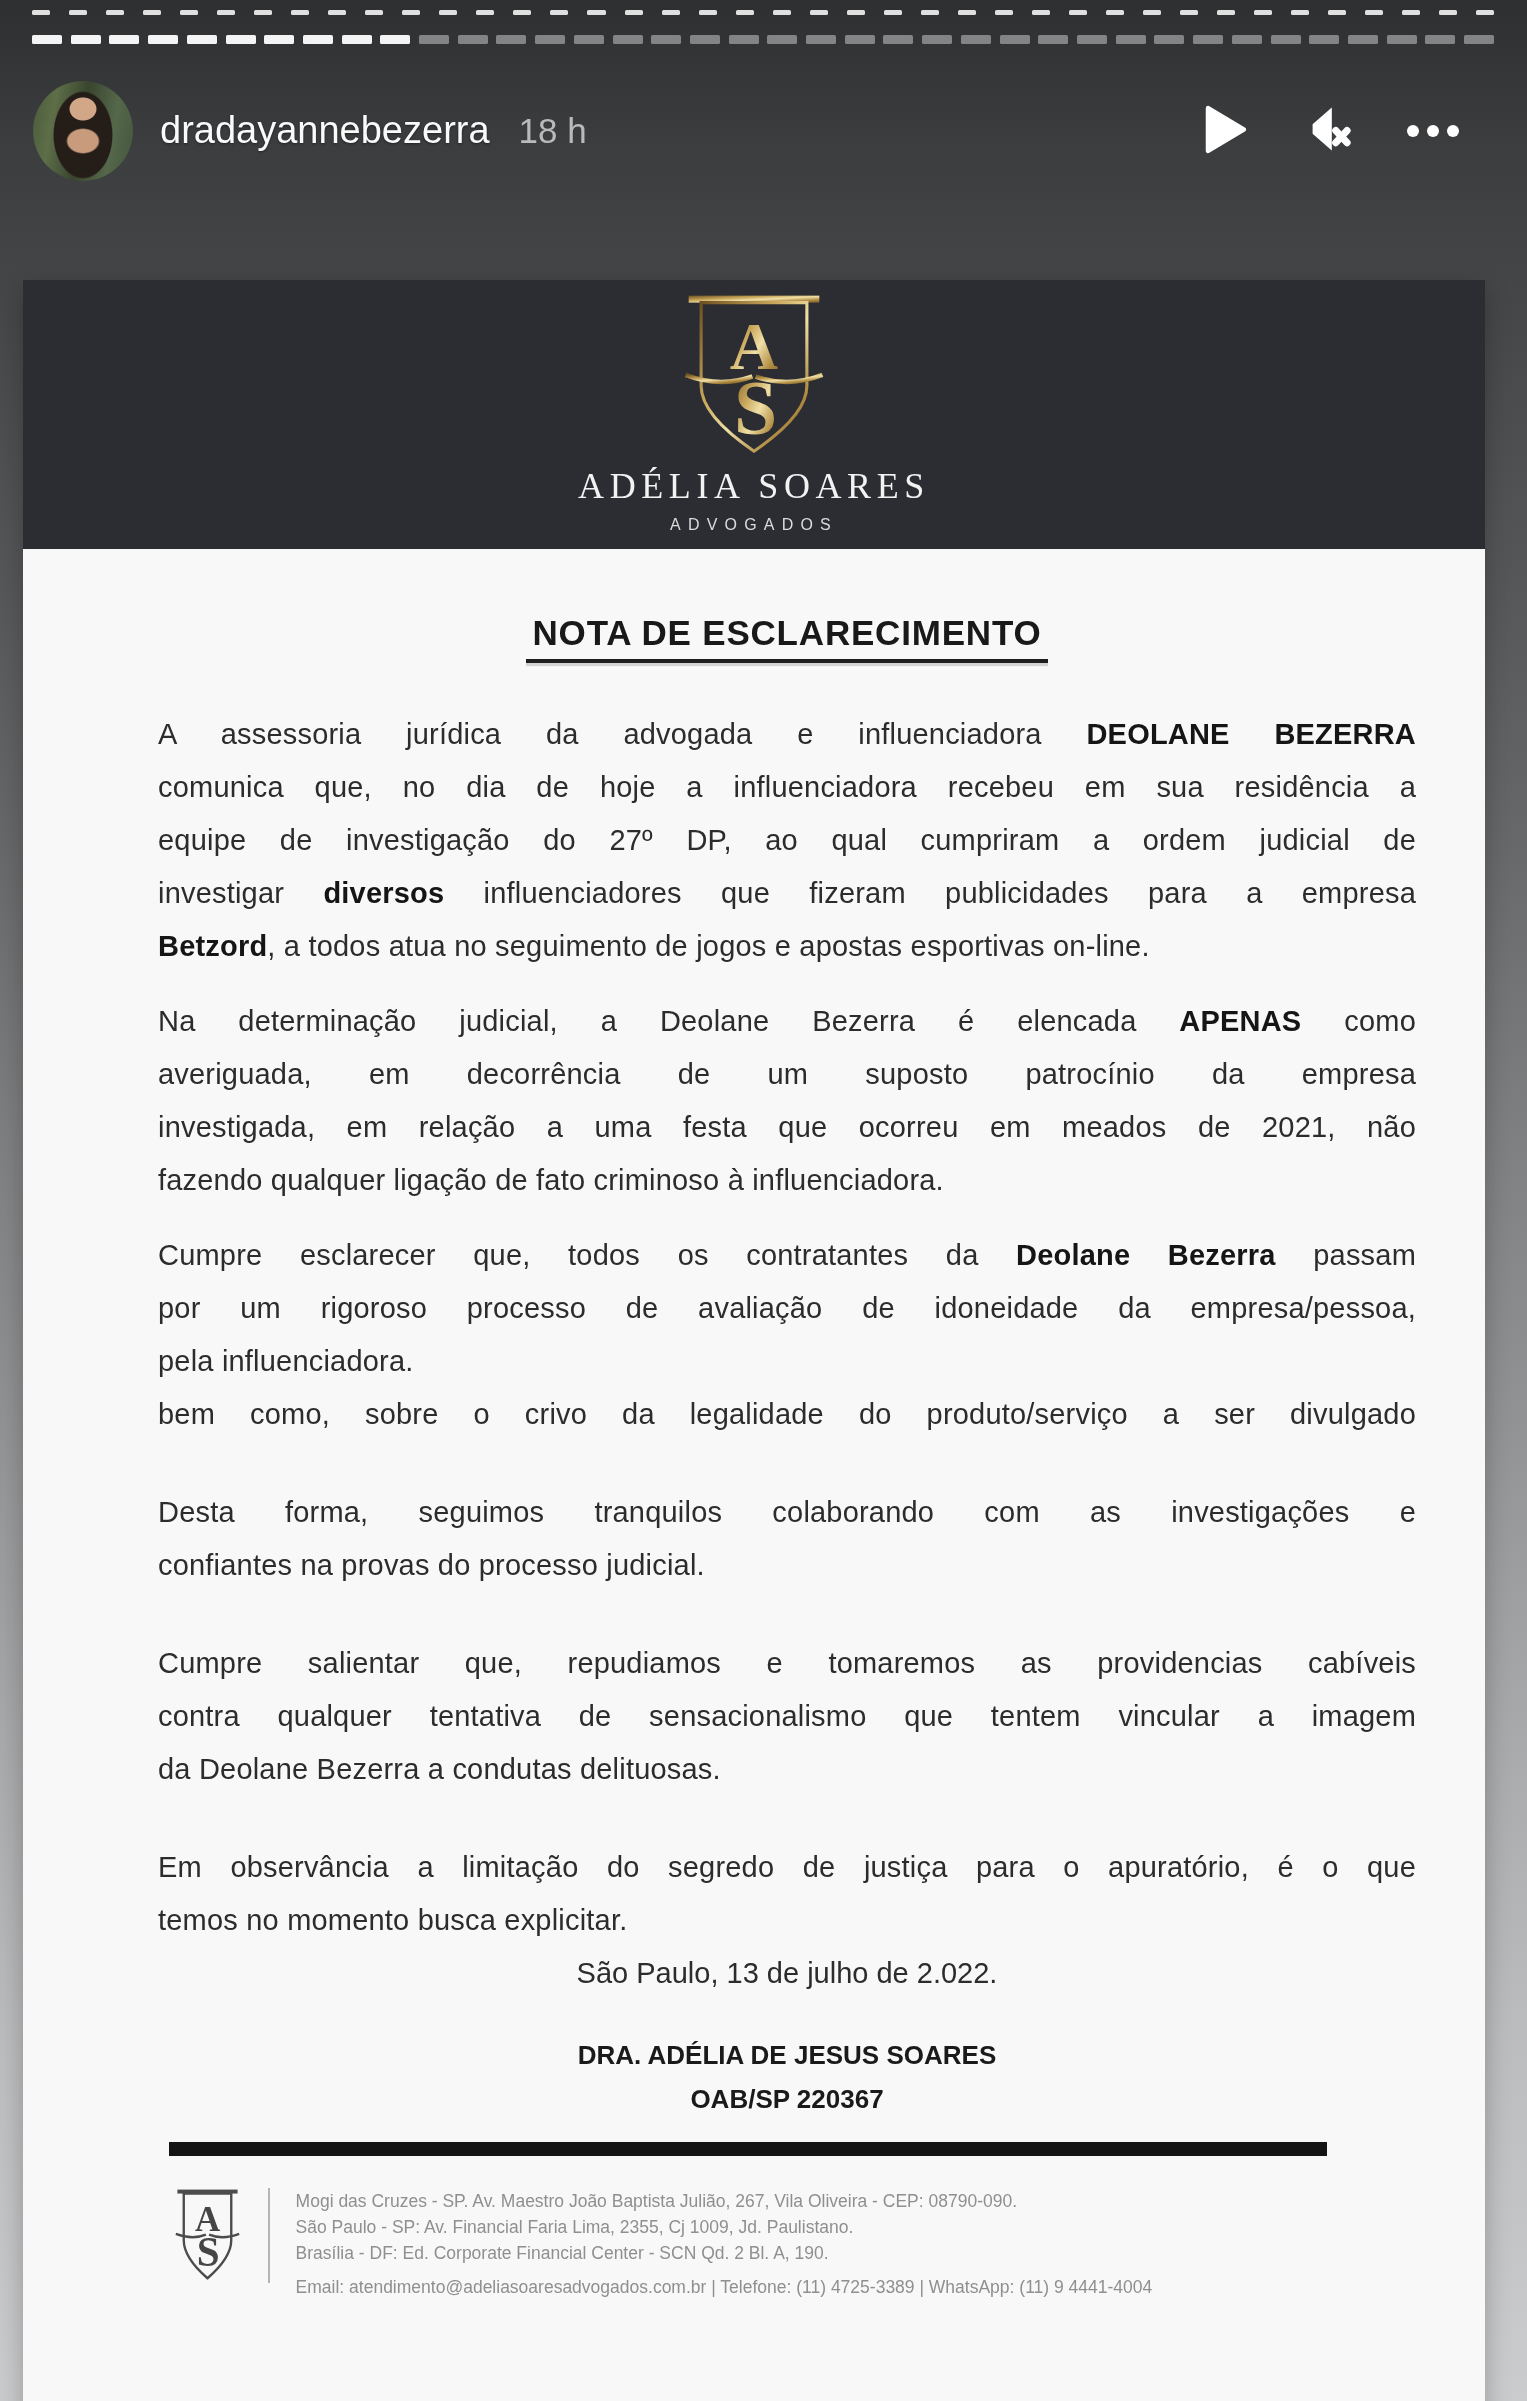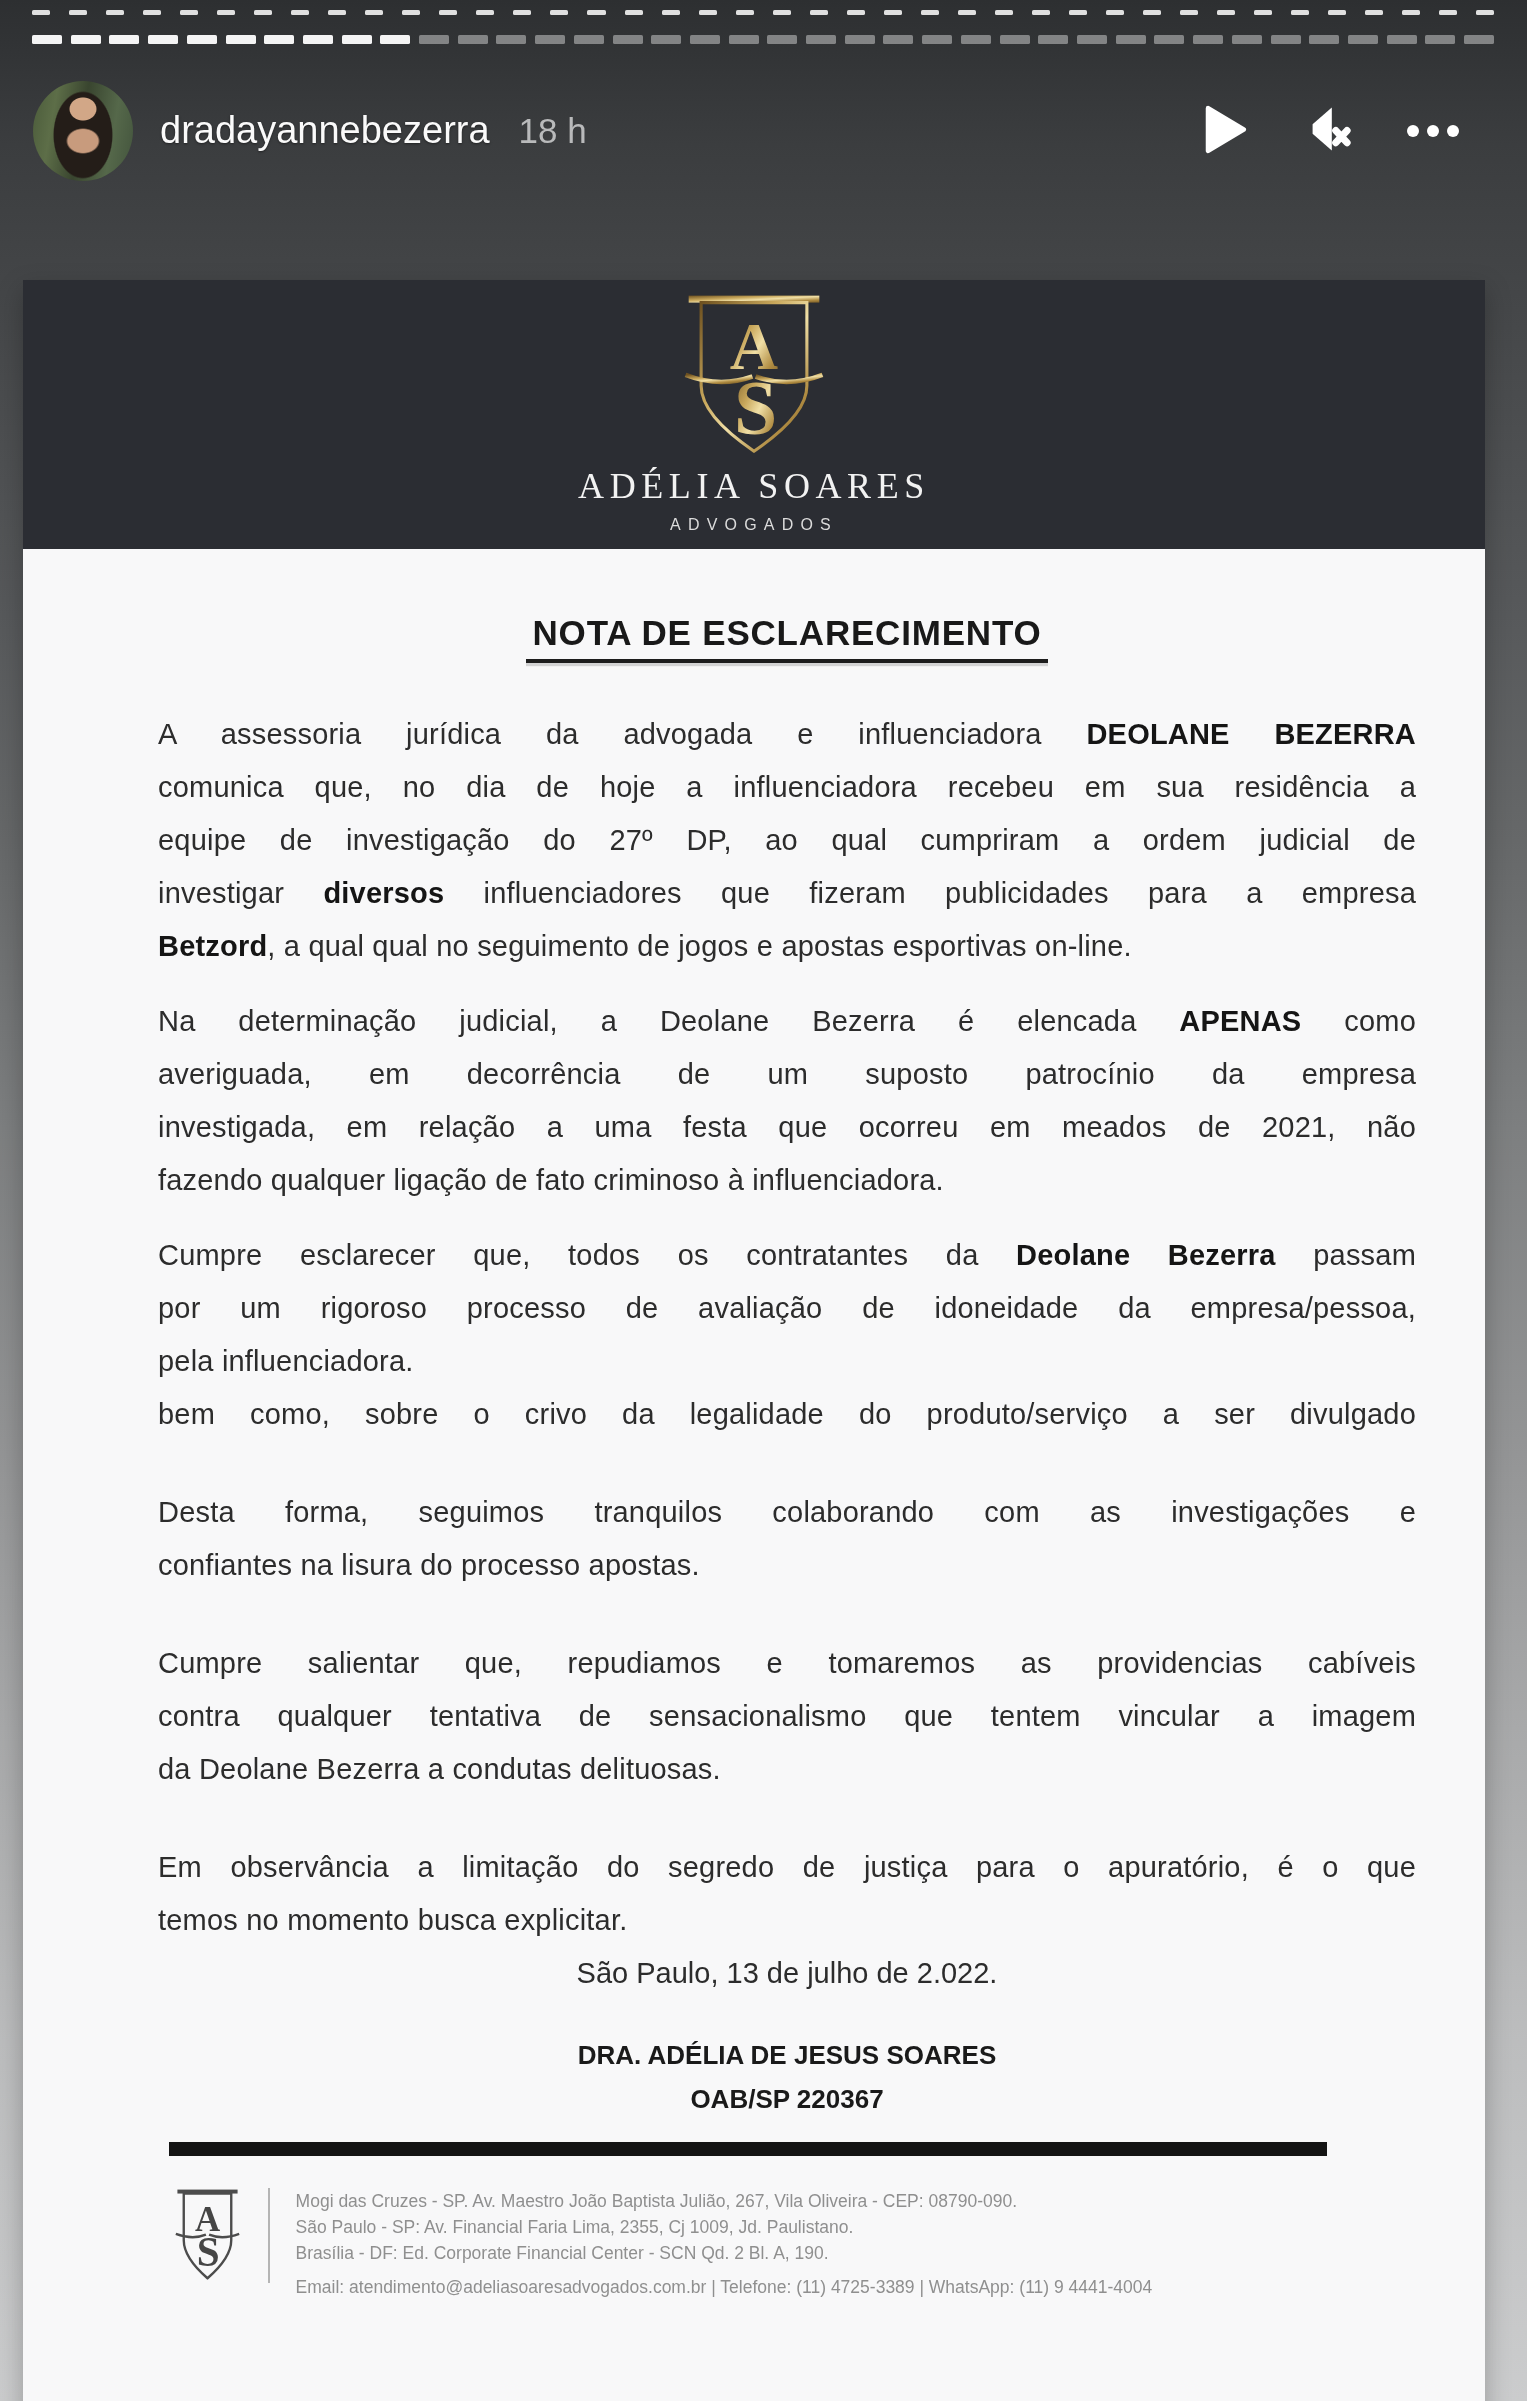--- a/index.html
+++ b/index.html
@@ -213,37 +213,37 @@
       <div class="title-wrap">
         <div class="note-title">NOTA DE ESCLARECIMENTO</div>
       </div>
 
       <div class="document-body">
           <div class="para">
             <div class="tline"><span>A assessoria jurídica da advogada e influenciadora </span><b>DEOLANE BEZERRA</b></div>
             <div class="tline"><span>comunica que, no dia de hoje a influenciadora recebeu em sua residência a</span></div>
             <div class="tline"><span>equipe de investigação do 27º DP, ao qual cumpriram a ordem judicial de</span></div>
             <div class="tline"><span>investigar </span><b>diversos</b><span> influenciadores que fizeram publicidades para a empresa</span></div>
-            <div class="tline lastline"><b>Betzord</b><span>, a qual qual no seguimento de jogos e apostas esportivas on-line.</span></div>
+            <div class="tline lastline"><b>Betzord</b><span>, a todos atua no seguimento de jogos e apostas esportivas on-line.</span></div>
           </div>
           <div class="para">
             <div class="tline"><span>Na determinação judicial, a Deolane Bezerra é elencada </span><b>APENAS</b><span> como</span></div>
             <div class="tline"><span>averiguada, em decorrência de um suposto patrocínio da empresa</span></div>
             <div class="tline"><span>investigada, em relação a uma festa que ocorreu em meados de 2021, não</span></div>
             <div class="tline lastline"><span>fazendo qualquer ligação de fato criminoso à influenciadora.</span></div>
           </div>
           <div class="para">
             <div class="tline"><span>Cumpre esclarecer que, todos os contratantes da </span><b>Deolane Bezerra</b><span> passam</span></div>
             <div class="tline"><span>por um rigoroso processo de avaliação de idoneidade da empresa/pessoa,</span></div>
             <div class="tline lastline"><span>pela influenciadora.</span></div>
             <div class="tline"><span>bem como, sobre o crivo da legalidade do produto/serviço a ser divulgado</span></div>
           </div>
           <div class="para wide">
             <div class="tline"><span>Desta forma, seguimos tranquilos colaborando com as investigações e</span></div>
-            <div class="tline lastline"><span>confiantes na lisura do processo apostas.</span></div>
+            <div class="tline lastline"><span>confiantes na provas do processo judicial.</span></div>
           </div>
           <div class="para wide">
             <div class="tline"><span>Cumpre salientar que, repudiamos e tomaremos as providencias cabíveis</span></div>
             <div class="tline"><span>contra qualquer tentativa de sensacionalismo que tentem vincular a imagem</span></div>
             <div class="tline lastline"><span>da Deolane Bezerra a condutas delituosas.</span></div>
           </div>
           <div class="para wide">
             <div class="tline"><span>Em observância  a limitação  do segredo de justiça para o apuratório, é o que</span></div>
             <div class="tline lastline"><span>temos no momento busca explicitar.</span></div>
           </div>

